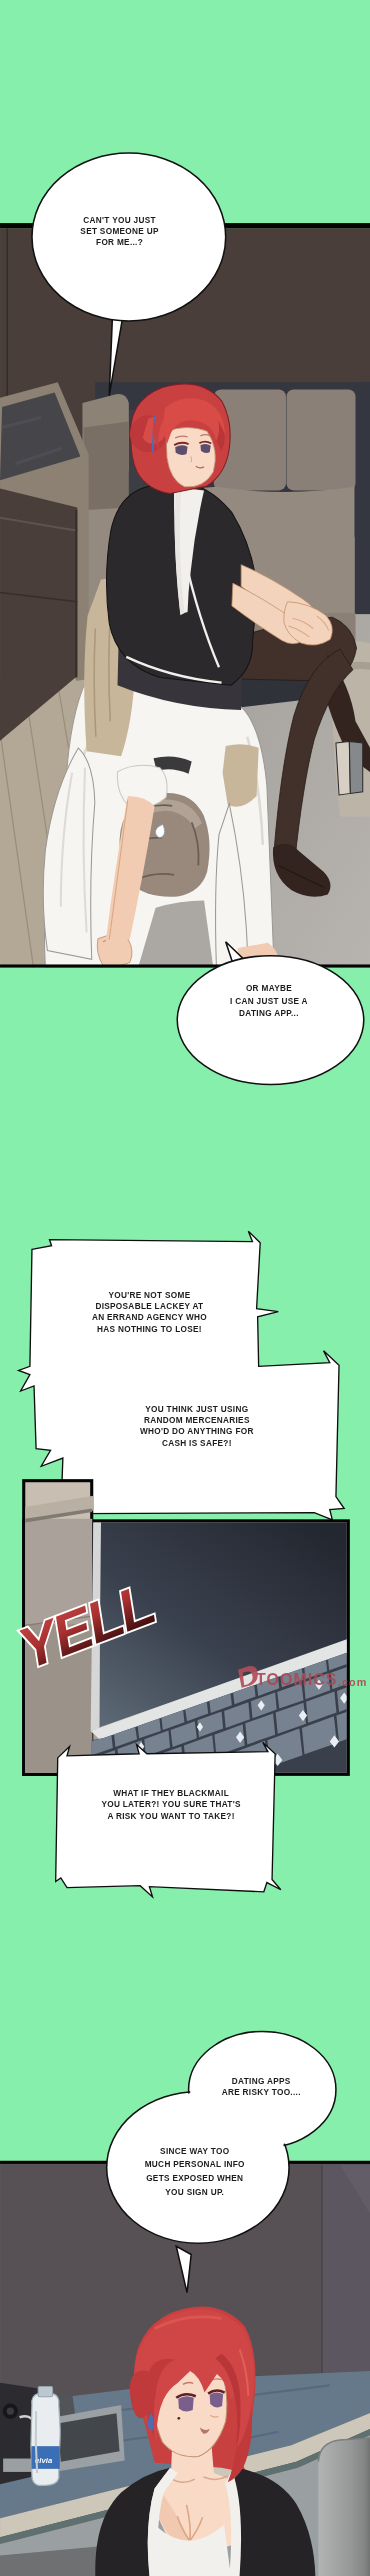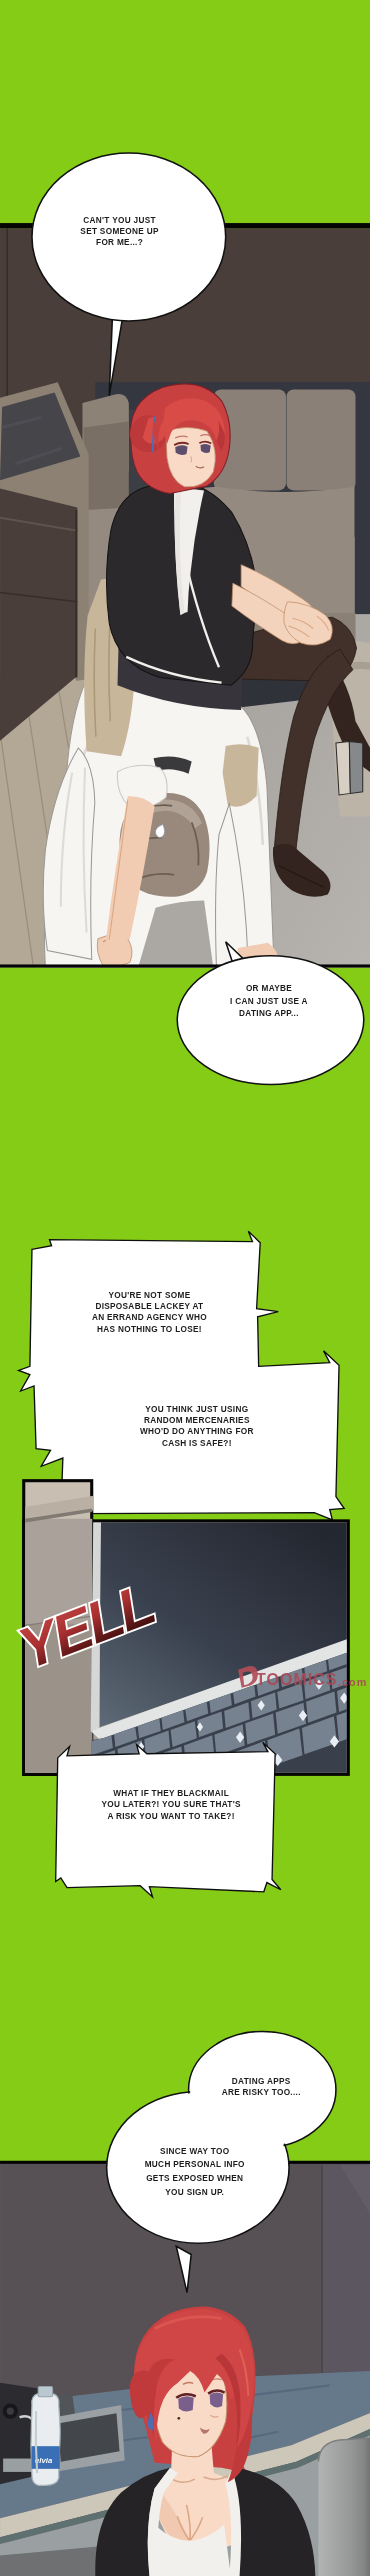--- a/index.html
+++ b/index.html
@@ -1,16 +1,16 @@
 <!DOCTYPE html>
 <html style="font-size:8.2px"><head>
 <meta charset="utf-8">
 <style>
 html,body{margin:0;padding:0;background:#fff;}
-#page{position:relative;width:371px;height:2576px;background:#84cc16;overflow:hidden;}
+#page{position:relative;width:371px;height:2576px;background:#86efac;overflow:hidden;}
 svg{position:absolute;top:0;left:0;}
 .t{font-family:"Liberation Sans",sans-serif;fill:#1c1c1c;font-size:16px;letter-spacing:0.6px;font-weight:700;}
 </style>
 </head>
 <body>
 <div id="page">
 <svg width="371" height="2576" viewBox="0 0 720 5000">
 <defs>
 <linearGradient id="scr" x1="0" y1="1" x2="0.85" y2="0">
  <stop offset="0" stop-color="#5e6a77"></stop>

